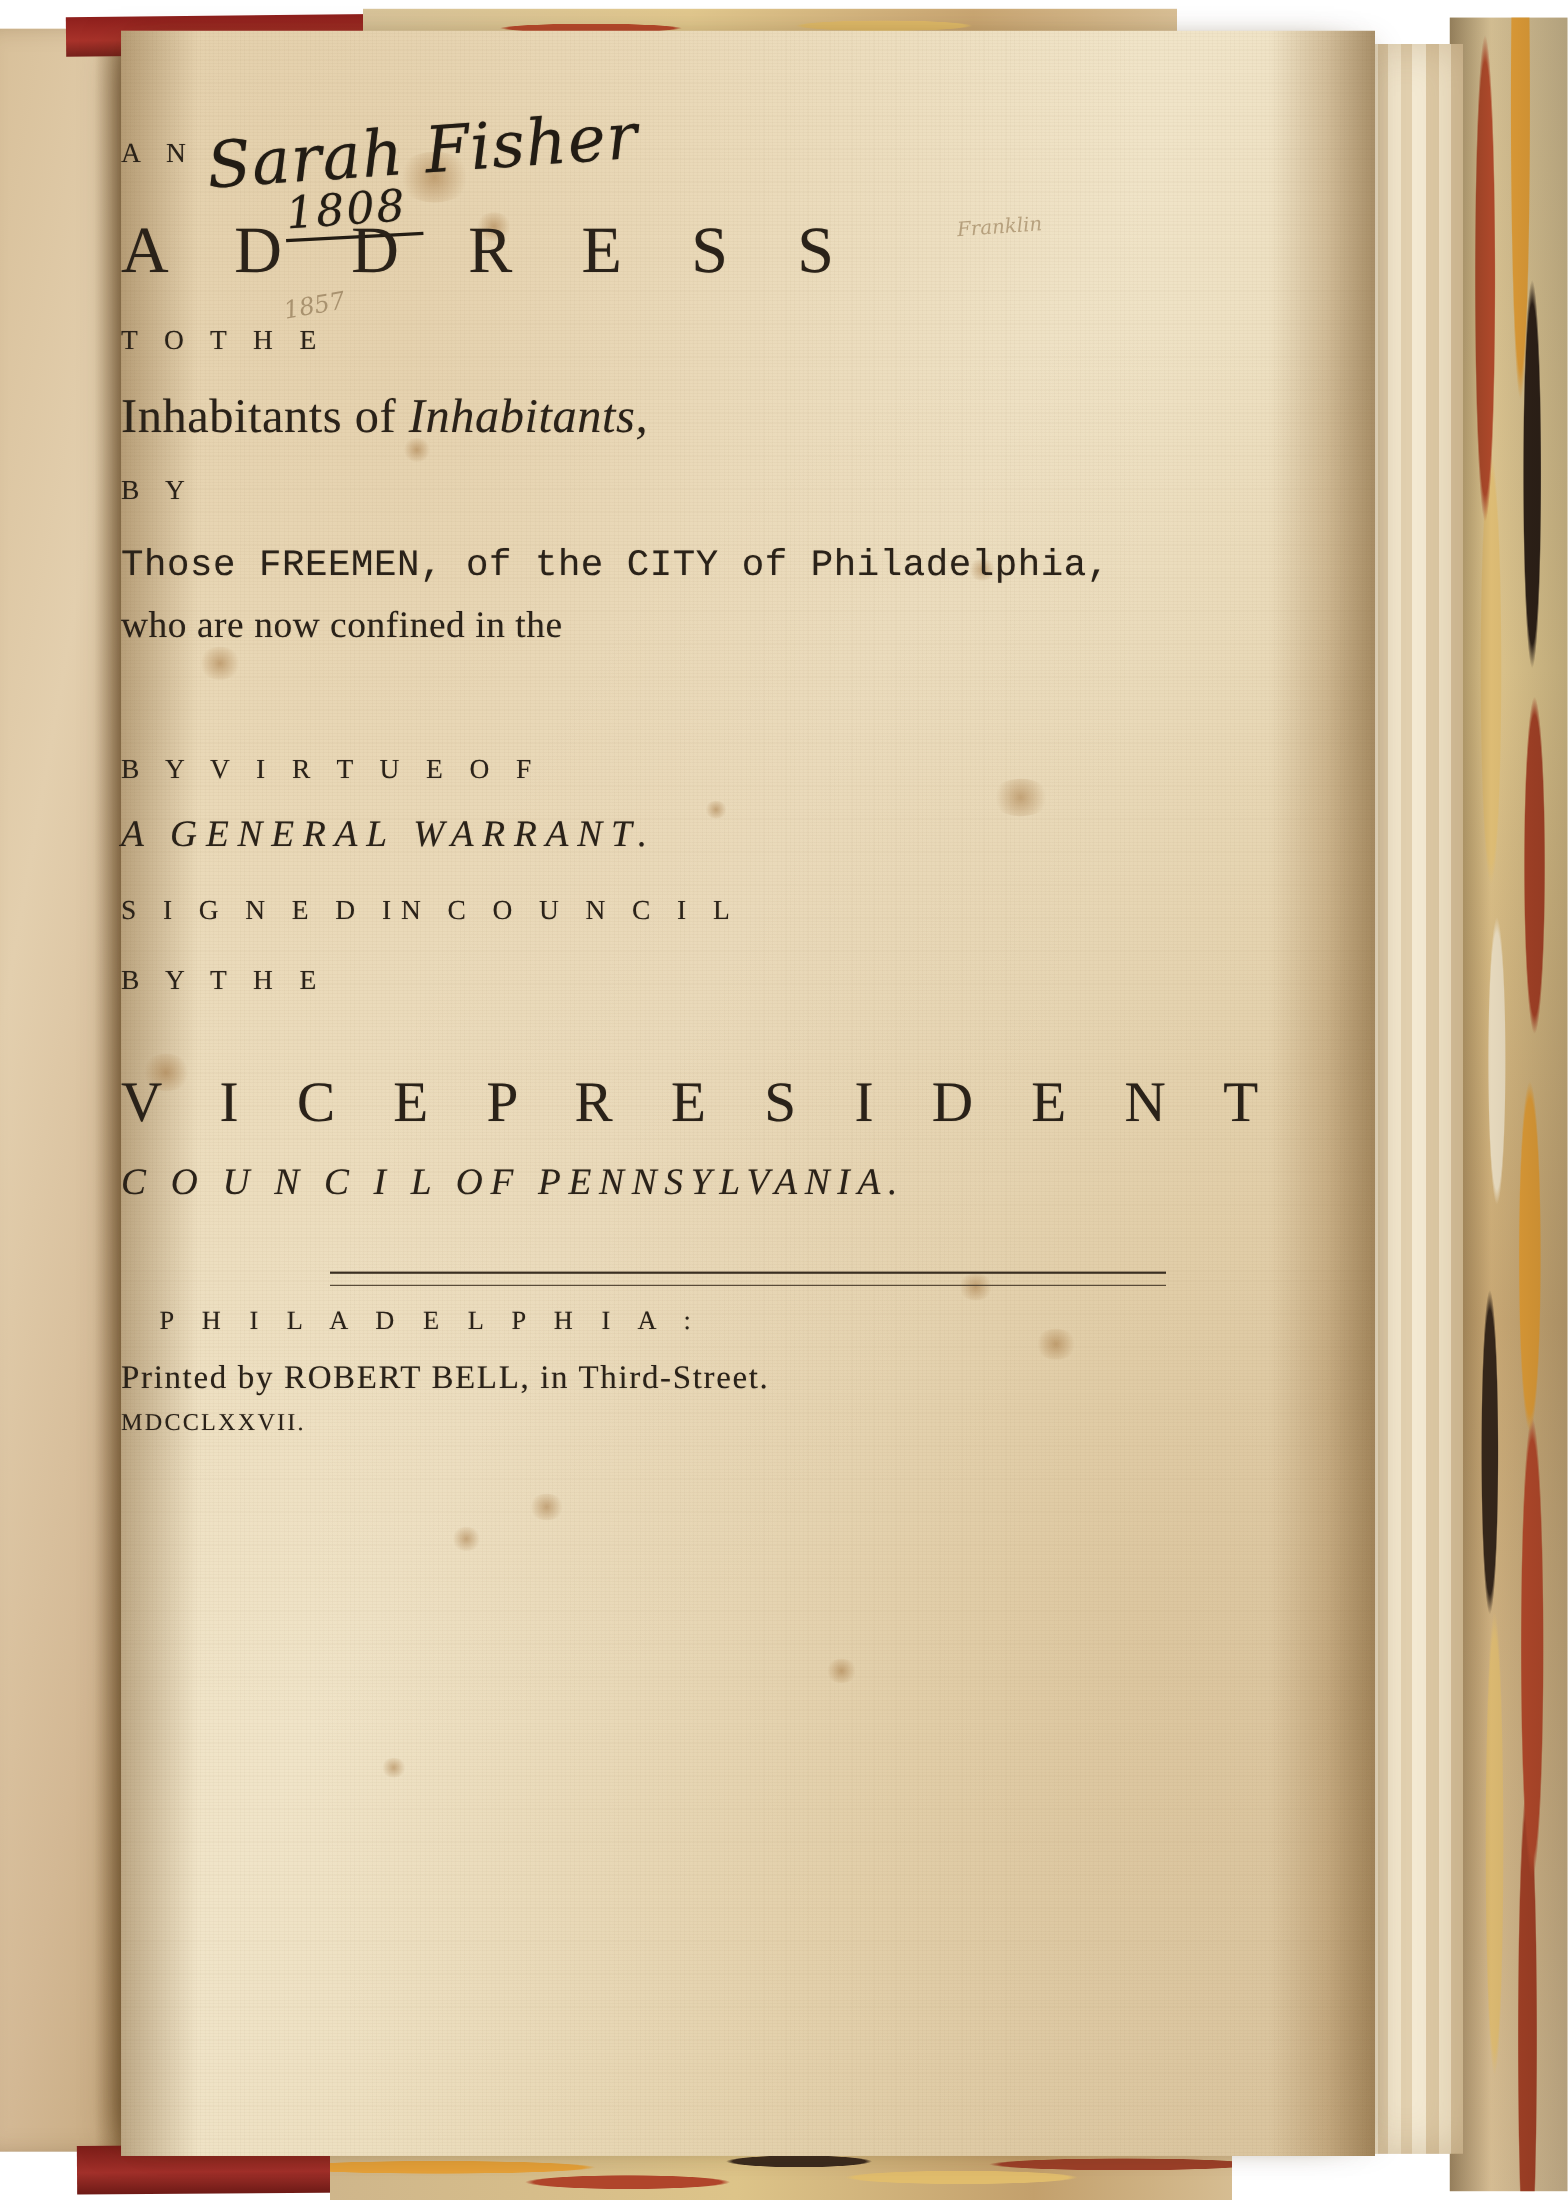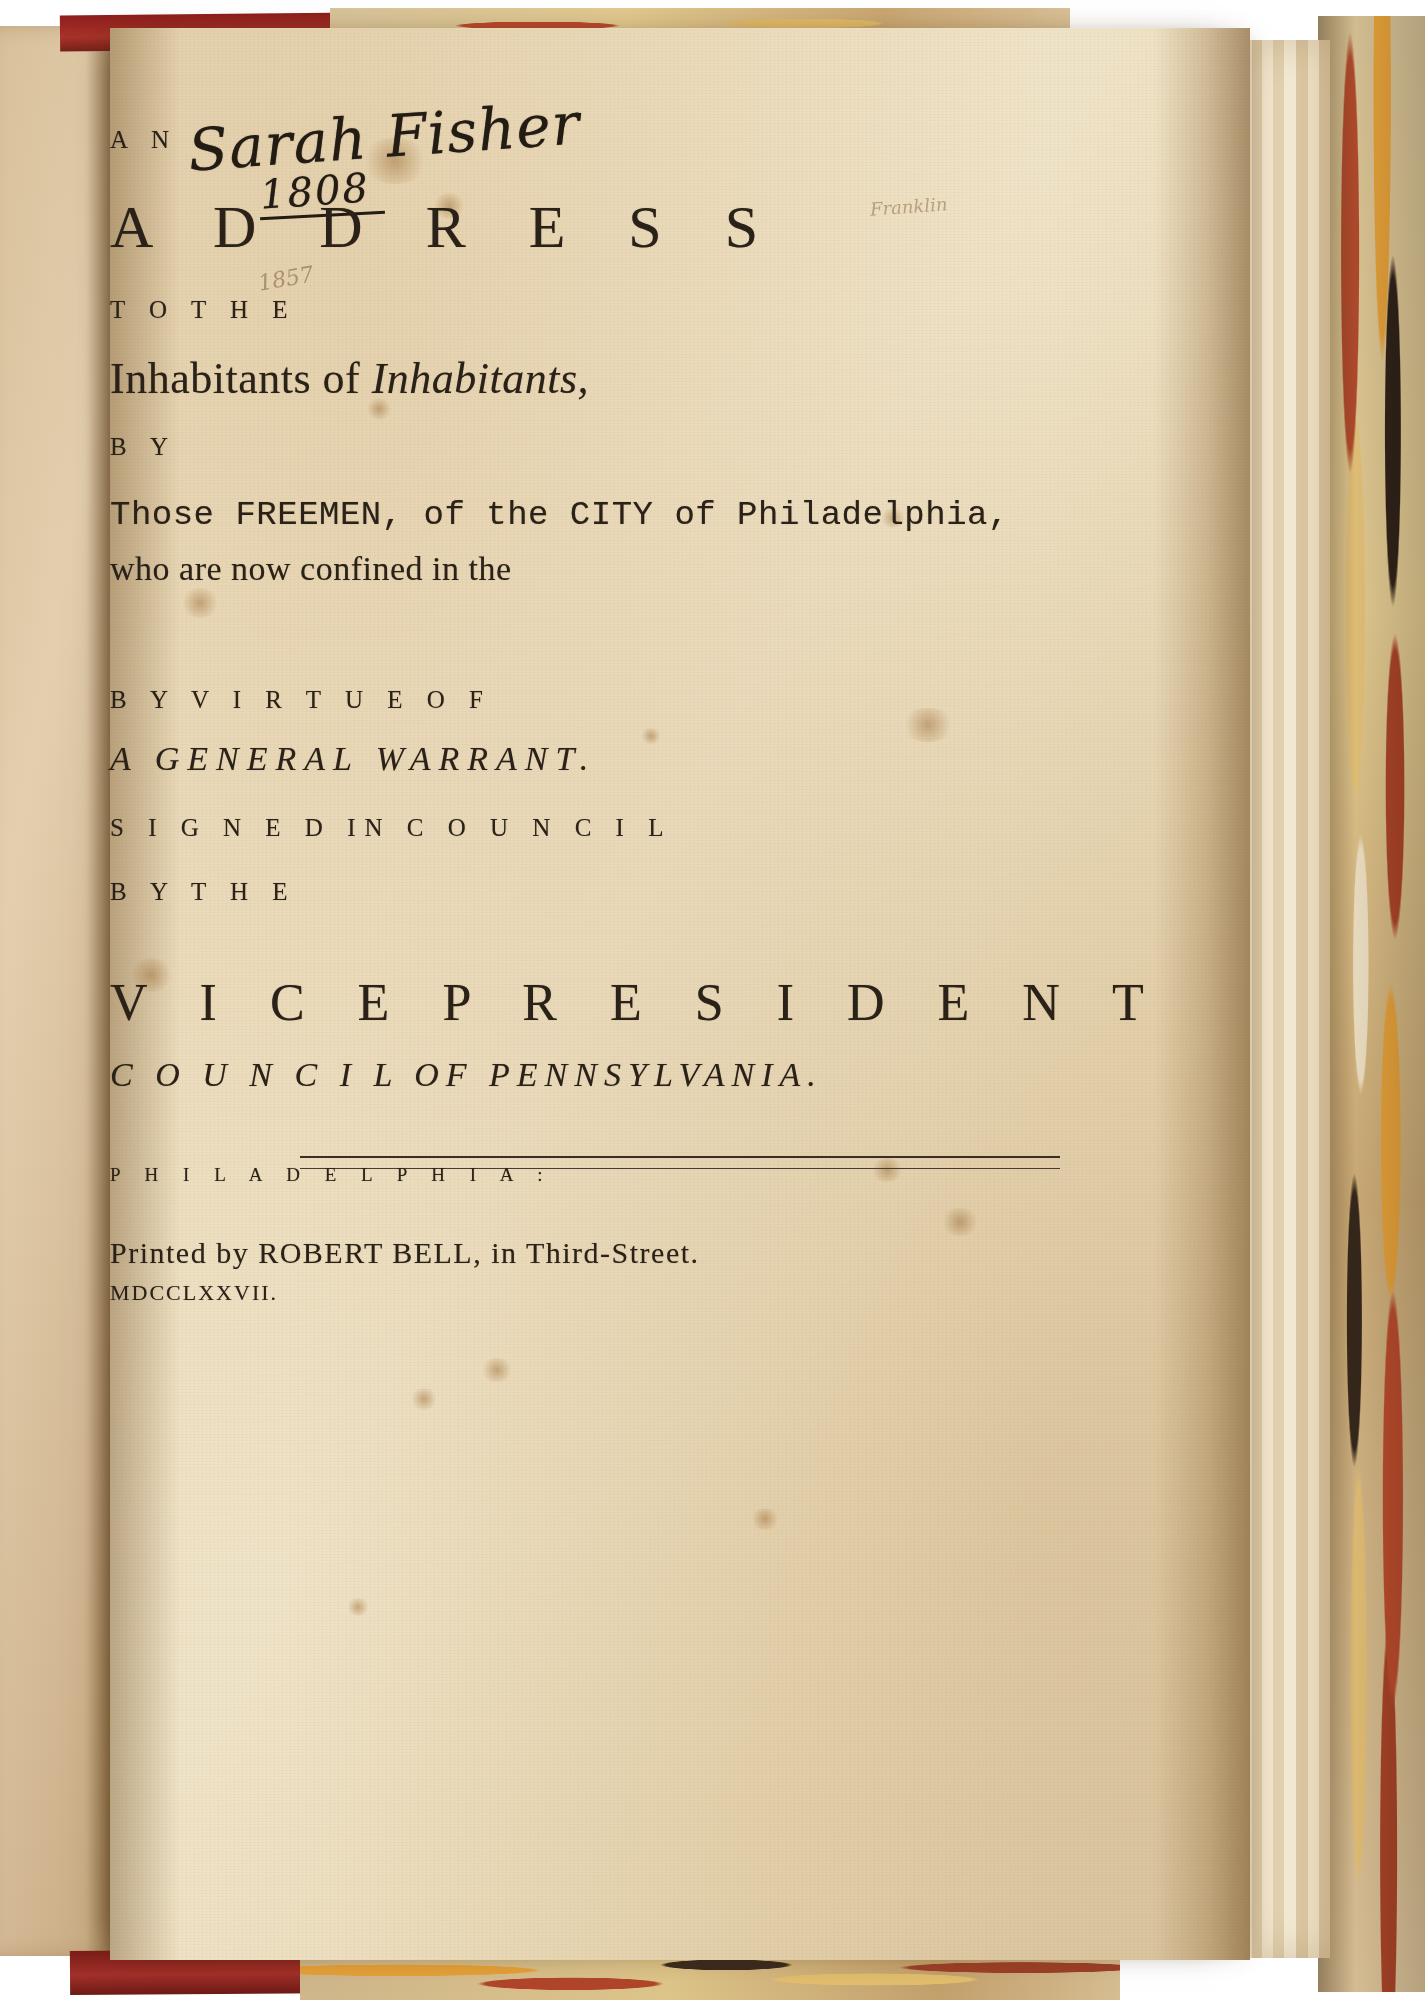--- a/index.html
+++ b/index.html
@@ -328,20 +328,20 @@
     <div class="line caps-sm" style="top:850px;">B Y   T H E</div>
 
     <div class="line caps-xl" style="top:900px;margin-top:45px;">V I C E   P R E S I D E N T</div>
 
 
     <div class="line caps-md ital" style="top:1028px; letter-spacing:7px;">C O U N C I L  OF  PENNSYLVANIA.</div>
 
     <div class="rule" style="top:1128px;"></div>
     <div class="rule thin" style="top:1140px;"></div>
 
-    <div class="line caps-sm" style="top:1136px; font-size:19px; letter-spacing:10px;">P H I L A D E L P H I A :</div>
+    <div class="line caps-sm" style="top:1160px; font-size:24px; letter-spacing:10px;margin-left:35px;">P H I L A D E L P H I A :</div>
 
     <div class="line mixed-sm" style="top:1208px; font-size:30px; letter-spacing:1.5px;">Printed by ROBERT BELL, in Third-Street.</div>
 
     <div class="line" style="top:1252px; font-size:22px; letter-spacing:2px;">MDCCLXXVII.</div>
 
   </div>
 </div>
 
 </body></html>

